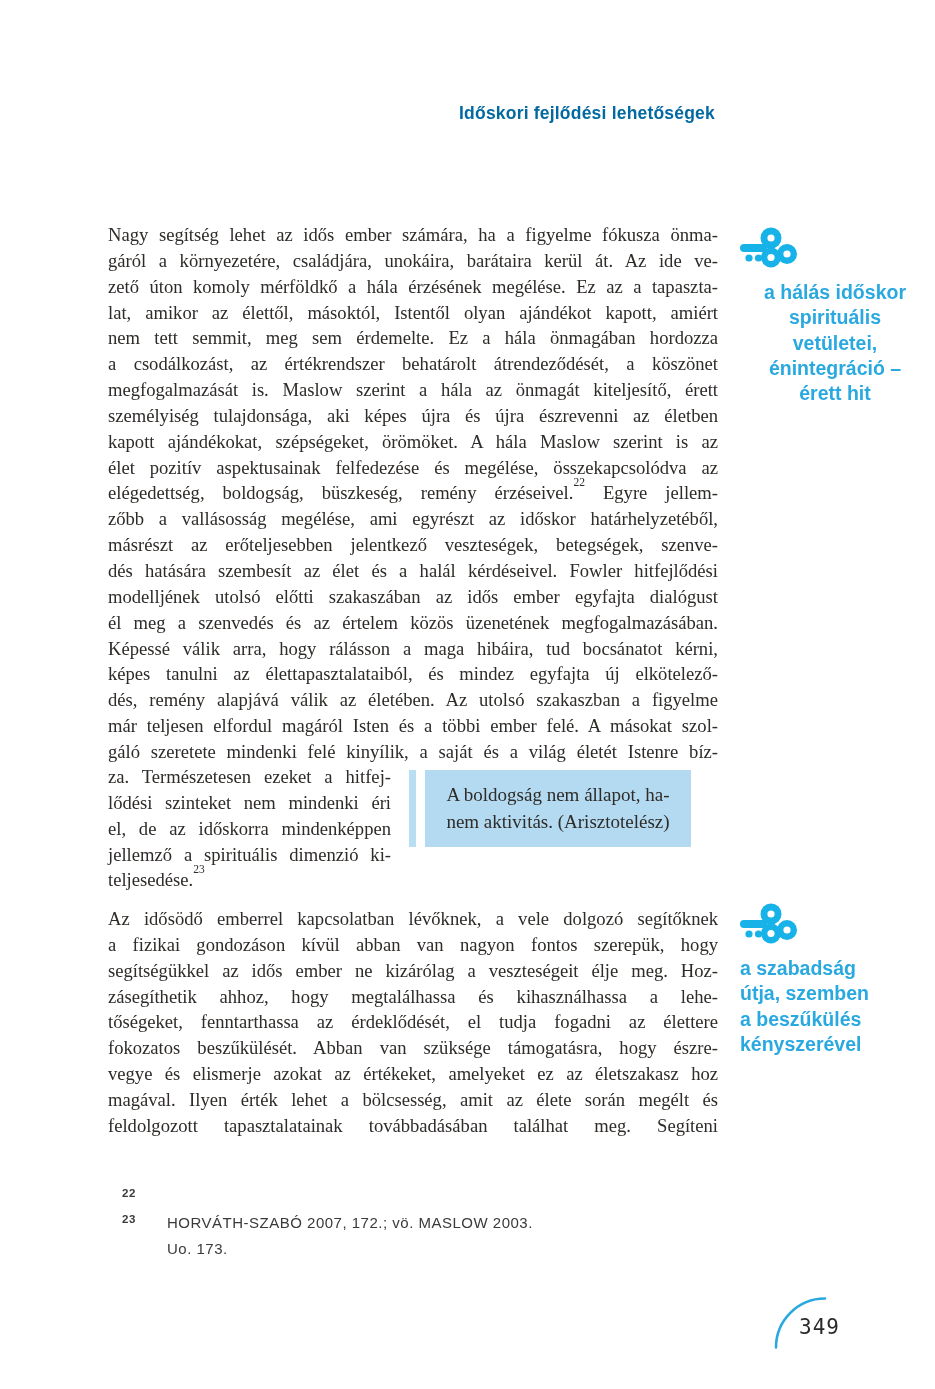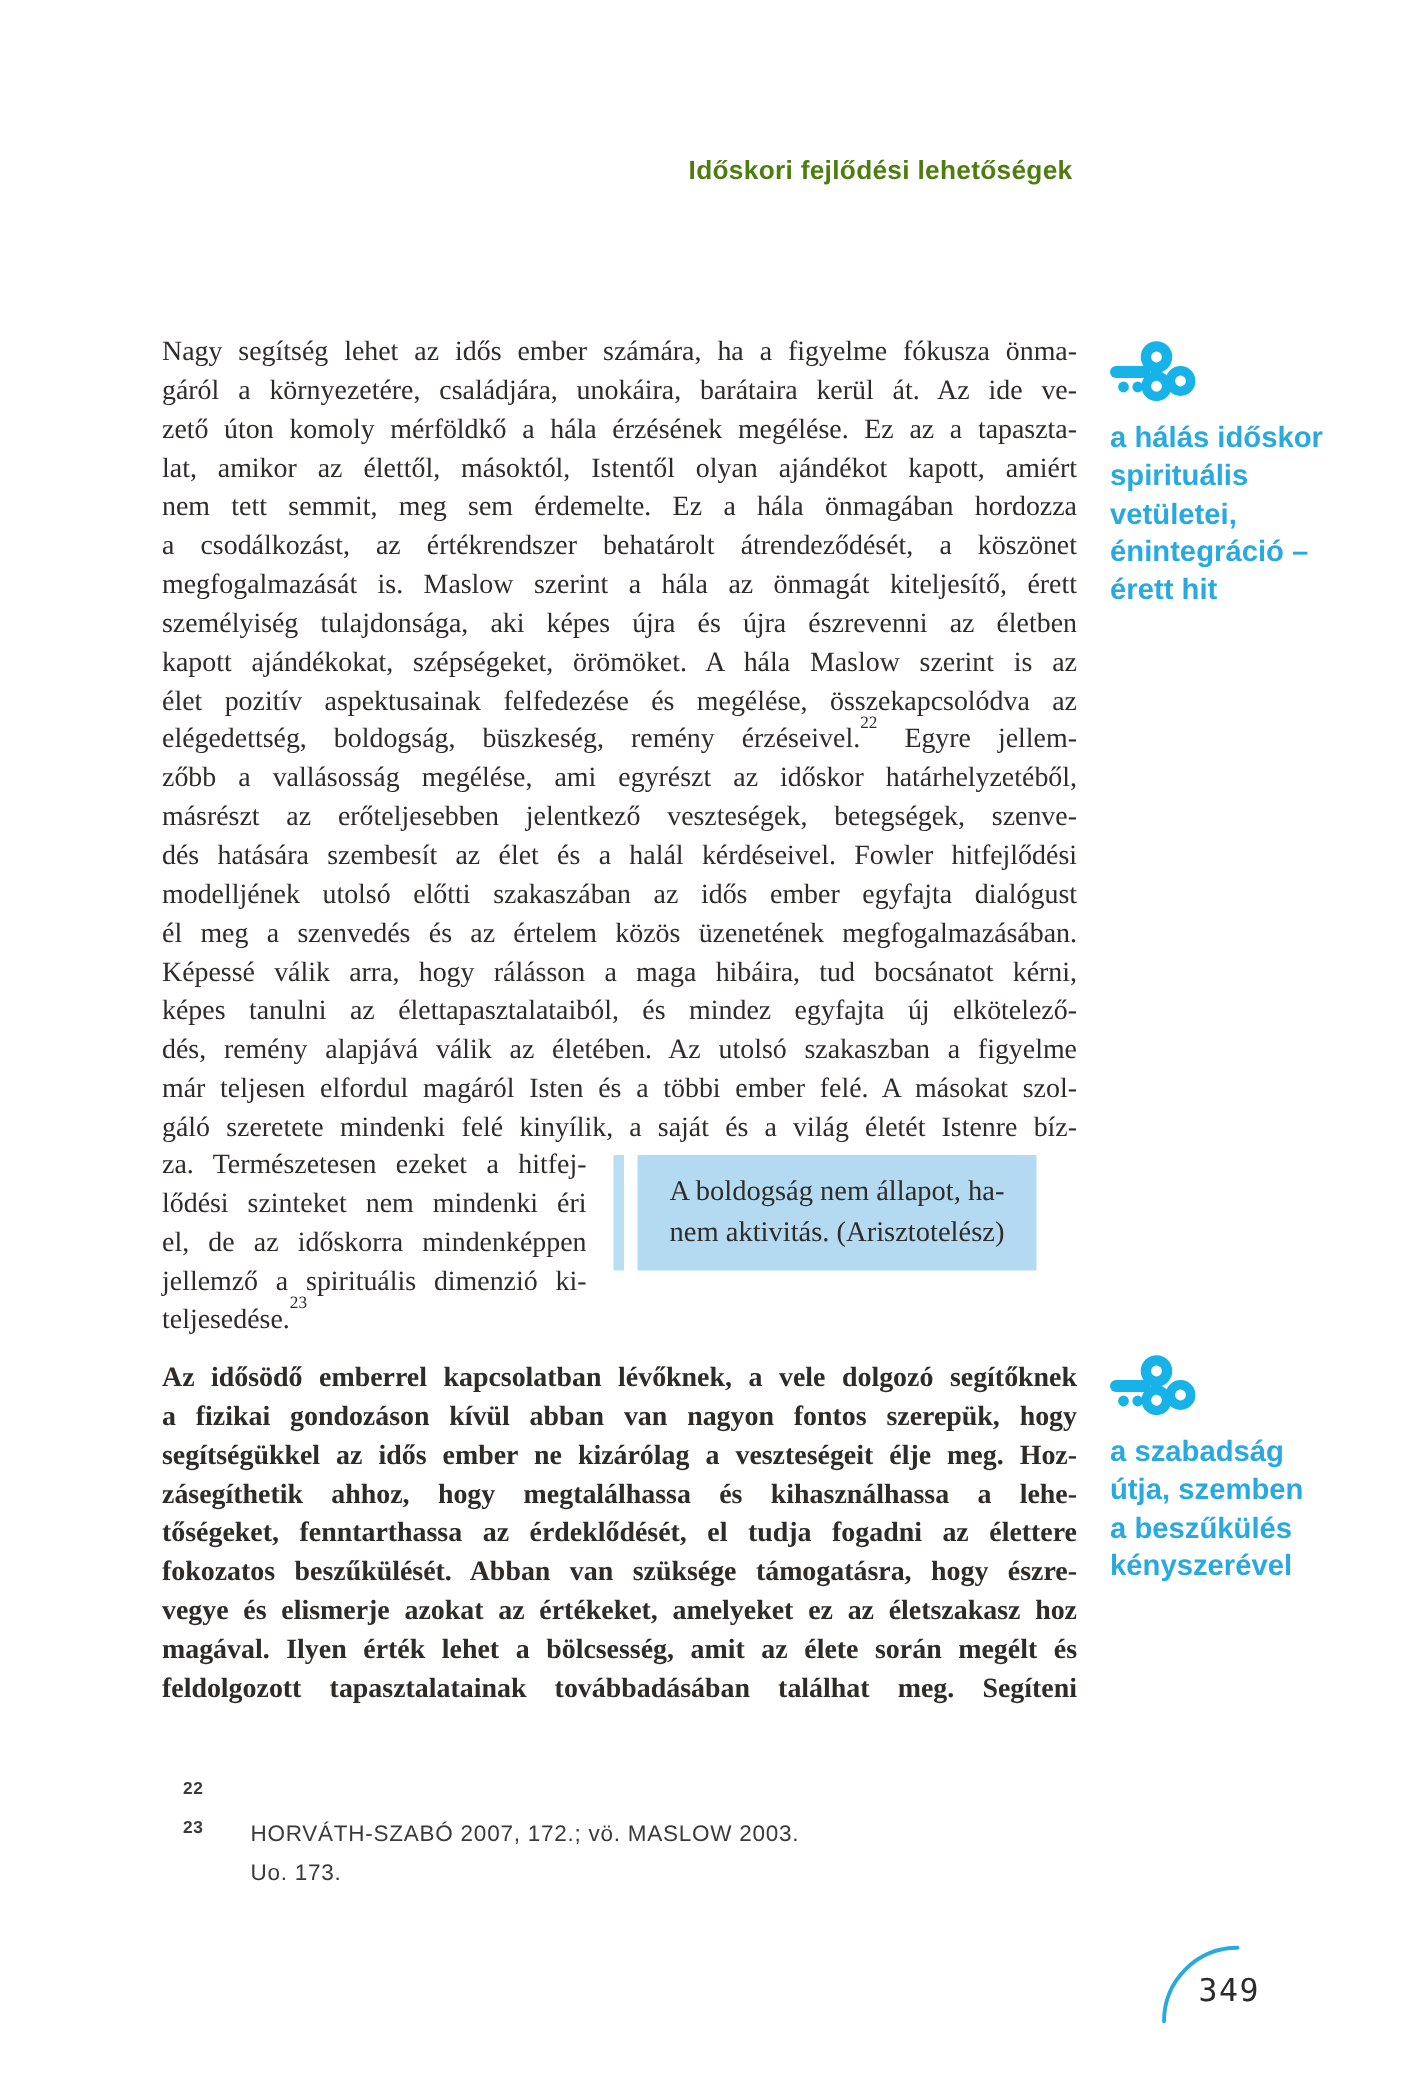--- a/index.html
+++ b/index.html
@@ -7,21 +7,21 @@
     position:relative; width:935px; height:1389px;
     background:#ffffff; overflow:hidden;
     font-family:"Liberation Serif", serif;
   }
 
   
   .runhead {
     position:absolute; top:101px; right:220px;
     font-family:"Liberation Sans", sans-serif;
     font-weight:bold; font-size:17.5px; line-height:24px;
-    letter-spacing:0.2px; color:#4d7c0f;
+    letter-spacing:0.2px; color:#0369a1;
   }
 
   
   .block { position:absolute; left:108px; width:610px; }
   .l {
     height:25.85px; line-height:25.85px;
     font-size:18.6px; color:#2e2b28;
     text-align:justify; text-align-last:justify;
     text-justify:inter-word; white-space:nowrap;
   }
@@ -120,21 +120,21 @@
     <div class="l">jellemző a spirituális dimenzió ki-</div>
     <div class="l last"><span>teljesedése.</span><sup class="fnref">23</sup></div>
   </div>
 
   <div class="qbar"></div>
   <div class="qbox">
     <div class="ql">A boldogság nem állapot, ha-</div>
     <div class="ql">nem aktivitás. (Arisztotelész)</div>
   </div>
 
-  <div class="mnote" style="top:227px;">
+  <div class="mnote" style="top:227px;text-align:center;">
     <svg class="keyicon" width="57" height="41" viewBox="0 0 57 41">
       <g fill="#17b2e7">
         <rect x="0" y="17" width="27" height="8" rx="4"></rect>
         <circle cx="9" cy="31" r="3.6"></circle>
         <circle cx="18.5" cy="31" r="3.6"></circle>
         <circle cx="31" cy="11" r="10.5"></circle>
         <circle cx="47" cy="27" r="10"></circle>
         <circle cx="31" cy="30.5" r="10"></circle>
       </g>
       <g fill="#ffffff">
@@ -145,21 +145,21 @@
     </svg>
     <div class="txt">
       <div>a hálás időskor</div>
       <div>spirituális</div>
       <div>vetületei,</div>
       <div>énintegráció –</div>
       <div>érett hit</div>
     </div>
   </div>
 
-  <div class="block" style="top:906px;font-weight:bold;">
+  <div class="block" style="top:906px;">
     <div class="l">Az idősödő emberrel kapcsolatban lévőknek, a vele dolgozó segítőknek</div>
     <div class="l">a fizikai gondozáson kívül abban van nagyon fontos szerepük, hogy</div>
     <div class="l">segítségükkel az idős ember ne kizárólag a veszteségeit élje meg. Hoz-</div>
     <div class="l">zásegíthetik ahhoz, hogy megtalálhassa és kihasználhassa a lehe-</div>
     <div class="l">tőségeket, fenntarthassa az érdeklődését, el tudja fogadni az élettere</div>
     <div class="l">fokozatos beszűkülését. Abban van szüksége támogatásra, hogy észre-</div>
     <div class="l">vegye és elismerje azokat az értékeket, amelyeket ez az életszakasz hoz</div>
     <div class="l">magával. Ilyen érték lehet a bölcsesség, amit az élete során megélt és</div>
     <div class="l">feldolgozott tapasztalatainak továbbadásában találhat meg. Segíteni</div>
   </div>

